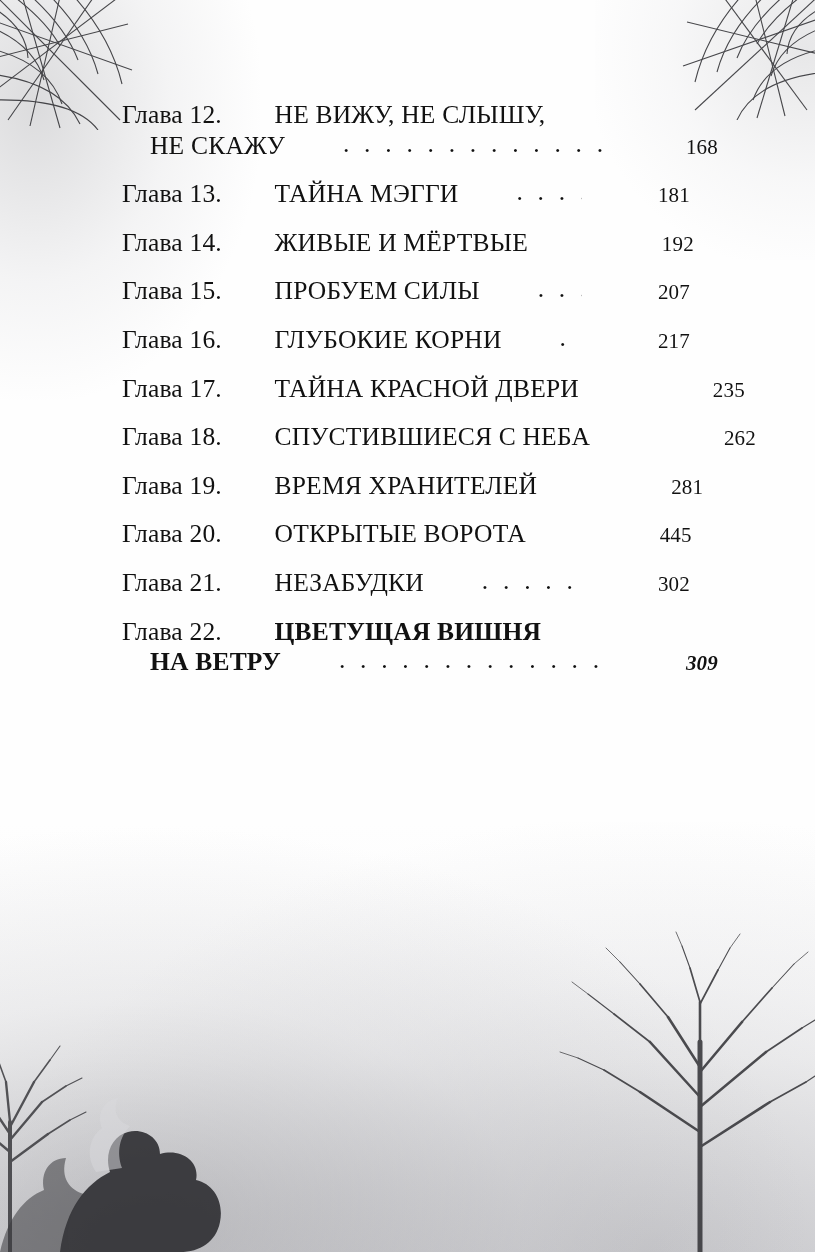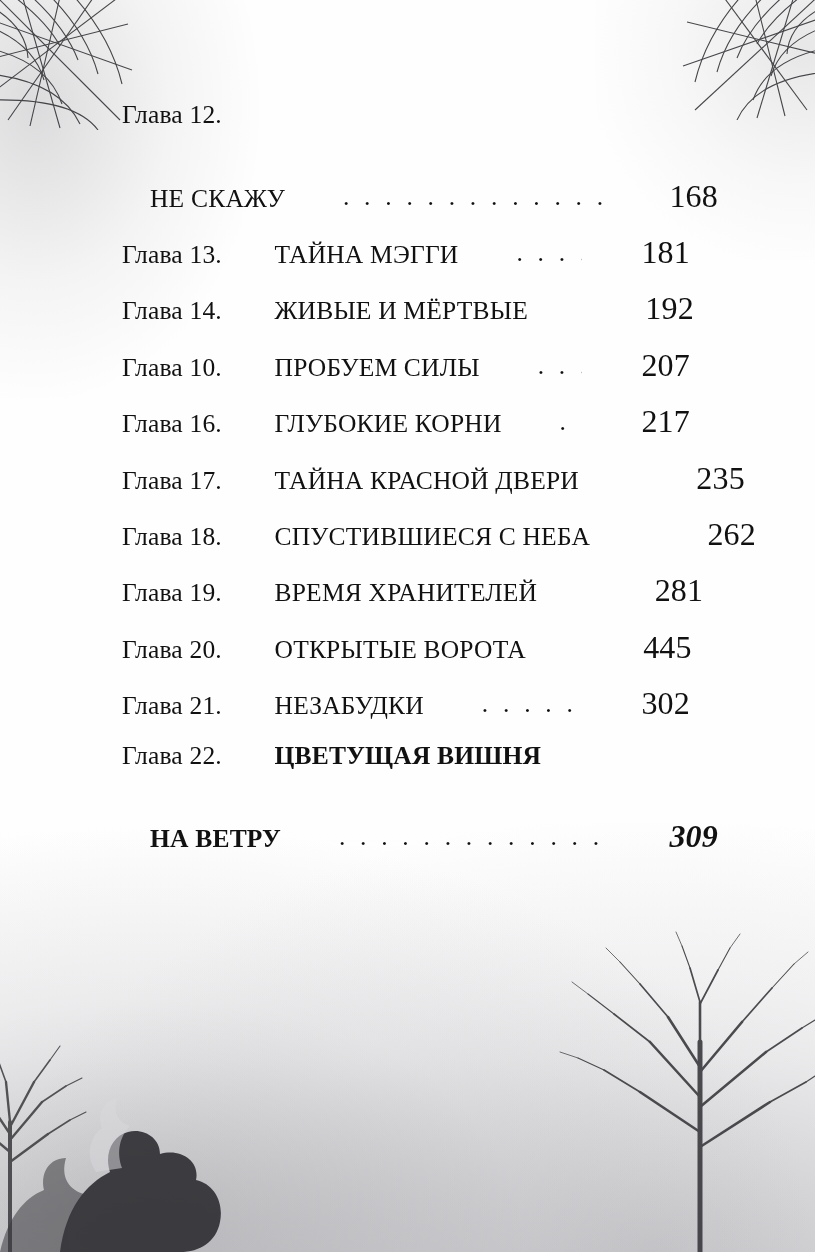--- a/index.html
+++ b/index.html
@@ -78,21 +78,20 @@
     letter-spacing: 0.2px;
   }
   .toc-line {
     display: flex;
     align-items: baseline;
     width: 100%;
     gap: 46px;
   }
   .toc-line.indent {
     padding-left: 28px;
-    margin-top: 46px;
   }
   .entry-chapter {
     white-space: pre;
     font-weight: 400;
   }
   .entry-title {
     white-space: pre;
     font-weight: 400;
   }
   .entry-title.bold,
@@ -106,21 +105,21 @@
     white-space: nowrap;
     margin: 0 10px 0 12px;
     color: #111111;
     font-size: 25.5px;
     letter-spacing: 4.2px;
     position: relative;
     top: -2px;
   }
   .page-num {
     flex: 0 0 auto;
-    font-size: 32px;
+    font-size: 21px;
     color: #111111;
     min-width: 52px;
     text-align: right;
     white-space: pre;
   }
   .page-num.bold { font-weight: 700; font-style: italic; }
   .spacer { flex: 1 1 auto; }
 </style>
 </head>
 <body>
@@ -199,20 +198,21 @@
       <path d="M0 330 C8 296 24 276 44 268 C40 250 50 236 66 236 C60 256 70 268 84 272
                C70 288 64 310 70 330 Z"></path>
     </g>
   </svg>
 
   <div class="toc">
 
     <div class="toc-entry">
       <div class="toc-line">
         <span class="entry-chapter">Глава 12. </span>
+        <span class="entry-title">НЕ ВИЖУ, НЕ СЛЫШУ,</span>
         <span class="spacer"></span>
       </div>
       <div class="toc-line indent">
         <span class="entry-title">НЕ СКАЖУ</span>
         <span class="dots">. . . . . . . . . . . . . . . . . . . . . . . . . . . . . . . . . . . .</span>
         <span class="page-num">168</span>
       </div>
     </div>
 
     <div class="toc-entry">
@@ -228,21 +228,21 @@
       <div class="toc-line">
         <span class="entry-chapter">Глава 14. </span>
         <span class="entry-title">ЖИВЫЕ И МЁРТВЫЕ</span>
         <span class="dots">. . . . . . . . . . . . . . . . . . . . . . . . . . . . . . . . . . . .</span>
         <span class="page-num">192</span>
       </div>
     </div>
 
     <div class="toc-entry">
       <div class="toc-line">
-        <span class="entry-chapter">Глава 10. </span>
+        <span class="entry-chapter">Глава 15. </span>
         <span class="entry-title">ПРОБУЕМ СИЛЫ</span>
         <span class="dots">. . . . . . . . . . . . . . . . . . . . . . . . . . . . . . . . . . . .</span>
         <span class="page-num">207</span>
       </div>
     </div>
 
     <div class="toc-entry">
       <div class="toc-line">
         <span class="entry-chapter">Глава 16. </span>
         <span class="entry-title">ГЛУБОКИЕ КОРНИ</span>

